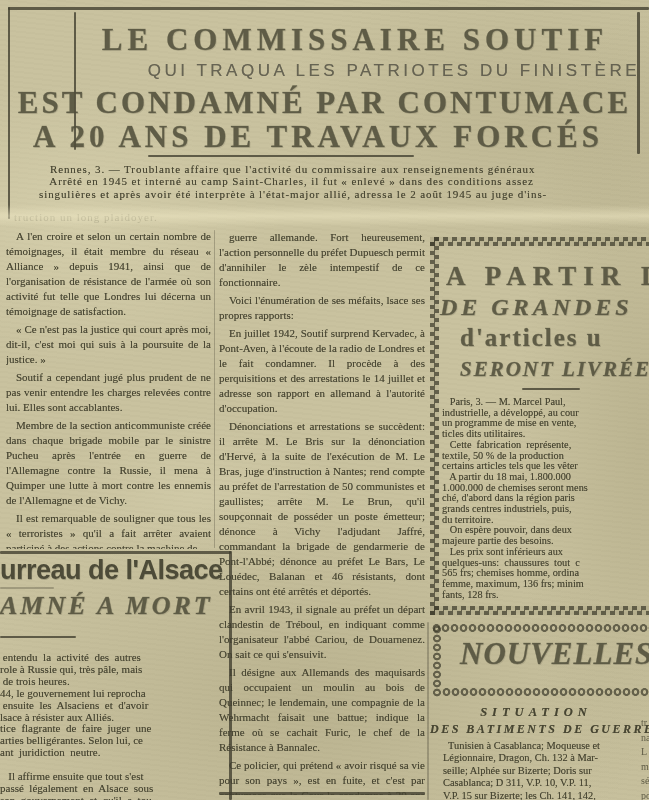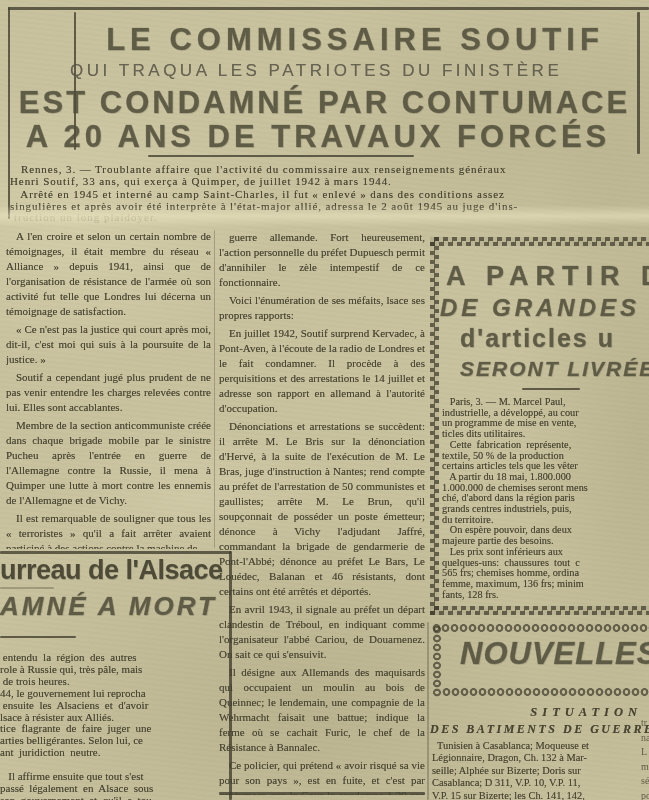--- a/index.html
+++ b/index.html
@@ -15,32 +15,32 @@
       repeating-linear-gradient(6deg, rgba(80,75,50,.025) 0 2px, rgba(0,0,0,0) 2px 5px);
     font-family:"Liberation Serif", serif;
     color:#474532;
   }
   .page *{position:absolute; box-sizing:border-box;}
   .rule{background:rgba(64,62,46,.78); border-radius:1px;}
   .rule.faint{opacity:.38;}
   .fold{left:0; top:205px; width:649px; height:22px;
     background:linear-gradient(180deg, rgba(0,0,0,0), rgba(238,231,195,.55) 50%, rgba(0,0,0,0));}
   .ink-soft{text-shadow:0 0 .6px rgba(71,69,50,.55);}
-  .display{font-family:Liberation Sans, sans-serif; font-weight:bold; color:#514f3b;
+  .display{font-family:Liberation Serif, serif; font-weight:bold; color:#514f3b;
     -webkit-text-stroke:.5px rgba(81,79,59,.55); opacity:.88;
     text-shadow:1px 1px 0 rgba(81,79,59,.18);}
   
   .h-line1{top:22px; left:70px; width:570px; text-align:center; font-size:31px; letter-spacing:5px; white-space:nowrap;}
-  .h-line2{top:61px; left:70px; width:570px; text-align:left; font-family:"Liberation Sans",sans-serif;
+  .h-line2{top:61px; left:70px; width:570px; text-align:right; font-family:"Liberation Sans",sans-serif;
     font-size:17px; letter-spacing:3.5px; color:#56544760; color:#565447; opacity:.85; white-space:nowrap;}
   .h-line3{top:85px; left:2px; width:645px; text-align:center; font-size:31px; letter-spacing:3px; white-space:nowrap;}
   .h-line4{top:119px; left:2px; width:632px; text-align:center; font-size:31px; letter-spacing:4px; white-space:nowrap;}
   
   .lead{top:163px; left:10px; width:636px; font-size:11px; line-height:12.3px; letter-spacing:.9px;}
-  .lead div{position:static; white-space:pre; overflow:hidden;}
+  .lead div{position:static; white-space:pre; overflow:hidden;padding-left:29px;}
   .lead-faded{top:211px; left:14px; font-size:11px; letter-spacing:1px; opacity:.32; white-space:pre;}
   
   .col{font-size:11px; line-height:15px; text-align:justify;}
   .col p{position:static; margin:0 0 3px; text-indent:10px;}
   .col1{left:6px; top:229px; width:205px; height:320px; overflow:hidden;}
   .col2{left:219px; top:230px; width:206px; height:565px; overflow:hidden;}
   
   .alsace-h1{left:0; top:555px; font-family:"Liberation Sans",sans-serif; font-weight:bold;
     font-size:27px; letter-spacing:-.5px; color:#4d4b38; white-space:nowrap; width:256px; overflow:hidden;
     text-shadow:.5px .5px 0 rgba(77,75,56,.3);}
@@ -68,26 +68,26 @@
   .nv-box > *{position:absolute;}
   .rope{background-image:radial-gradient(circle at 4.5px 50%, rgba(0,0,0,0) 1.6px, rgba(60,58,42,.7) 2px 3.6px, rgba(0,0,0,0) 4.2px);
     background-size:9px 10px;}
   .rope-v{background-image:radial-gradient(circle at 50% 4.5px, rgba(0,0,0,0) 1.6px, rgba(60,58,42,.7) 2px 3.6px, rgba(0,0,0,0) 4.2px);
     background-size:10px 9px;}
   .nv-top{left:2px; top:0; width:228px; height:10px;}
   .nv-bottom{left:12px; top:64px; width:218px; height:10px;}
   .nv-left{left:2px; top:2px; width:11px; height:72px;}
   .nv-title{left:30px; top:13px; font-style:italic; font-size:31px; letter-spacing:1px; white-space:nowrap;}
   
-  .sit-h1{left:430px; top:705px; width:212px; text-align:right; font-weight:bold; font-style:italic;
+  .sit-h1{left:430px; top:705px; width:212px; text-align:center; font-weight:bold; font-style:italic;
     font-size:12.5px; letter-spacing:5px; white-space:nowrap;}
   .sit-h2{left:430px; top:722px; width:212px; text-align:center; font-weight:bold; font-style:italic;
     font-size:12px; letter-spacing:2.5px; white-space:nowrap;}
   .sit-body{left:432px; top:740px; width:214px; font-size:10.4px; line-height:12.4px;}
-  .sit-body div{position:static; white-space:pre;}
+  .sit-body div{position:static; white-space:pre;margin-left:11px;}
   .edge-sliver{left:641px; top:716px; width:10px; font-size:10px; line-height:14.5px; opacity:.8;}
   .edge-sliver div{position:static; white-space:pre;}
 </style>
 </head>
 <body>
 
 <div class="page">
 
   <div class="rule" style="left:8px;top:7px;width:641px;height:2.5px;"></div>
   <div class="rule" style="left:8px;top:7px;width:2px;height:212px;"></div>
@@ -98,21 +98,20 @@
   <div class="rule" style="left:219px;top:792px;width:206px;height:3px;"></div>
   <div class="rule faint" style="left:427px;top:622px;width:1.5px;height:178px;"></div>
 
   <div class="display h-line1">LE COMMISSAIRE SOUTIF</div>
   <div class="h-line2 ink-soft">QUI TRAQUA LES PATRIOTES DU FINISTÈRE</div>
   <div class="display h-line3">EST CONDAMNÉ PAR CONTUMACE</div>
   <div class="display h-line4">A 20 ANS DE TRAVAUX FORCÉS</div>
 
   <div class="lead ink-soft">
       <div>   Rennes, 3. — Troublante affaire que l'activité du commissaire aux renseignements généraux</div>
-      <div>Henri Soutif, 33 ans, qui exerça à Quimper, de juillet 1942 à mars 1944.</div>
       <div>   Arrêté en 1945 et interné au camp Saint-Charles, il fut « enlevé » dans des conditions assez</div>
       <div>singulières et après avoir été interprète à l'état-major allié, adressa le 2 août 1945 au juge d'ins-</div>
     </div>
   <div class="lead-faded">truction un long plaidoyer.</div>
 
   <section class="col col1 ink-soft">
       <p>A l'en croire et selon un certain nombre de témoignages, il était membre du réseau « Alliance » depuis 1941, ainsi que de l'organisation de résistance de l'armée où son activité fut telle que Londres lui décerna un témoignage de satisfaction.</p>
       <p>« Ce n'est pas la justice qui court après moi, dit-il, c'est moi qui suis à la poursuite de la justice. »</p>
       <p>Soutif a cependant jugé plus prudent de ne pas venir entendre les charges relevées contre lui. Elles sont accablantes.</p>
       <p>Membre de la section anticommuniste créée dans chaque brigade mobile par le sinistre Pucheu après l'entrée en guerre de l'Allemagne contre la Russie, il mena à Quimper une lutte à mort contre les ennemis de l'Allemagne et de Vichy.</p>
@@ -129,21 +128,21 @@
       <p>Ce policier, qui prétend « avoir risqué sa vie pour son pays », est en fuite, et c'est par contumace que la Cour le condamne à 20 ans de travaux forcés, 20 ans d'interdiction de séjour, l'indignité nationale et la confiscation totale de ses biens présents et à venir.</p>
     </section>
 
   <div class="rule" style="left:0;top:551px;width:231px;height:2.5px;"></div>
   <div class="rule" style="left:229px;top:551px;width:2.5px;height:249px;"></div>
   <div class="rule faint" style="left:0;top:587px;width:54px;height:1.5px;"></div>
   <div class="rule" style="left:0;top:636px;width:76px;height:2px;"></div>
   <div class="alsace-h1">urreau de l'Alsace</div>
   <div class="display alsace-h2">AMNÉ A MORT</div>
   <div class="alsace-body ink-soft">
-      <div> entendu  la  région  des  autres</div>
+      <div> entendu  la  activité  des  autres</div>
       <div>role à Russie qui, très pâle, mais</div>
       <div> de trois heures.</div>
       <div>44, le gouvernement lui reprocha</div>
       <div> ensuite  les  Alsaciens  et  d'avoir</div>
       <div>lsace à résister aux Alliés.</div>
       <div>tice  flagrante  de  faire  juger  une</div>
       <div>arties belligérantes. Selon lui, ce</div>
       <div>ant  juridiction  neutre.</div>
       <div></div>
       <div>   Il affirme ensuite que tout s'est</div>

